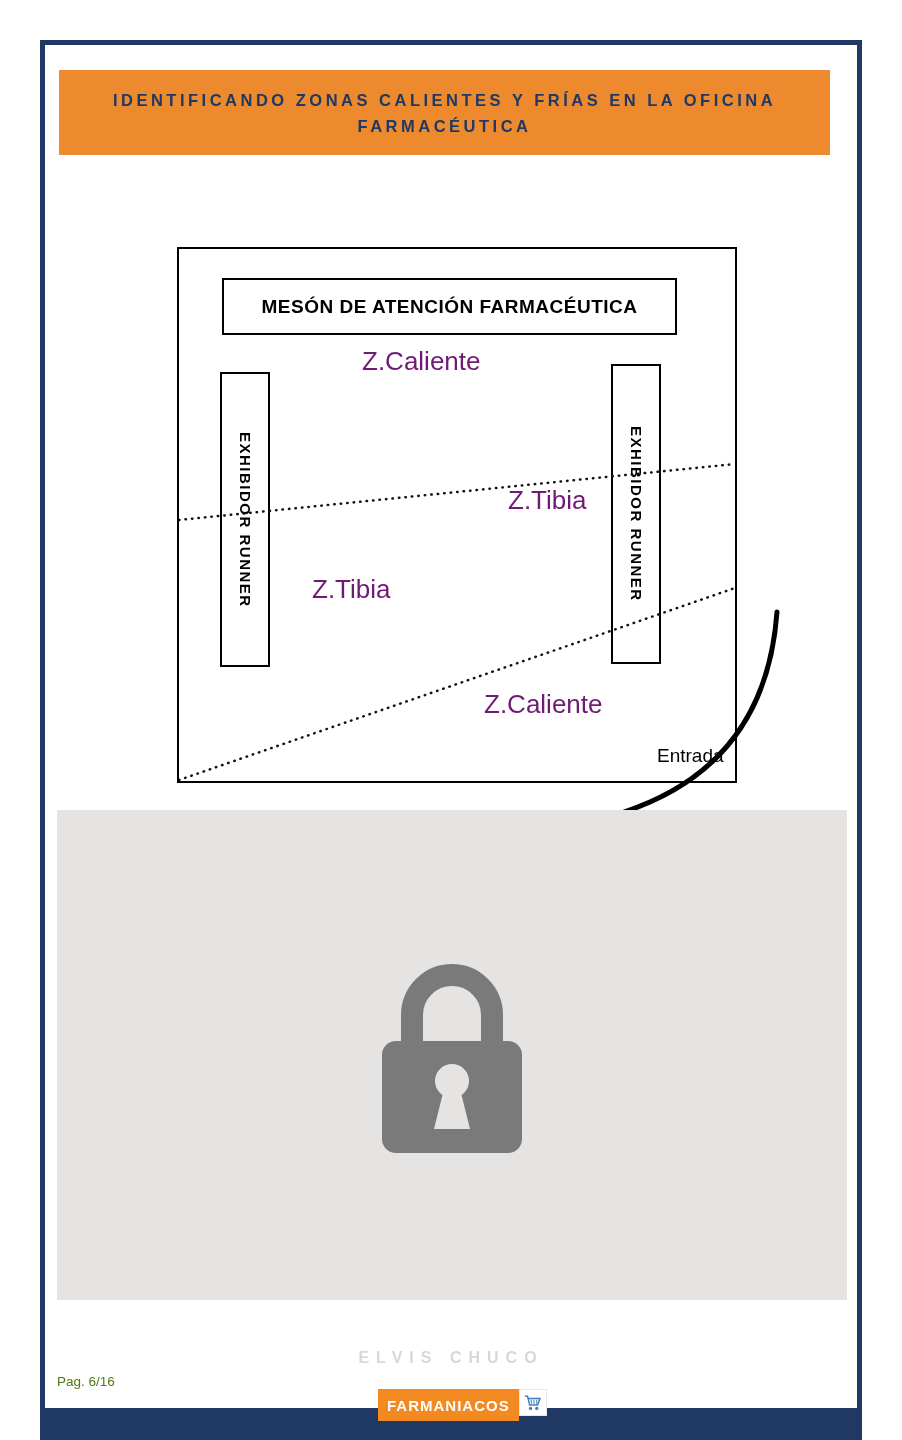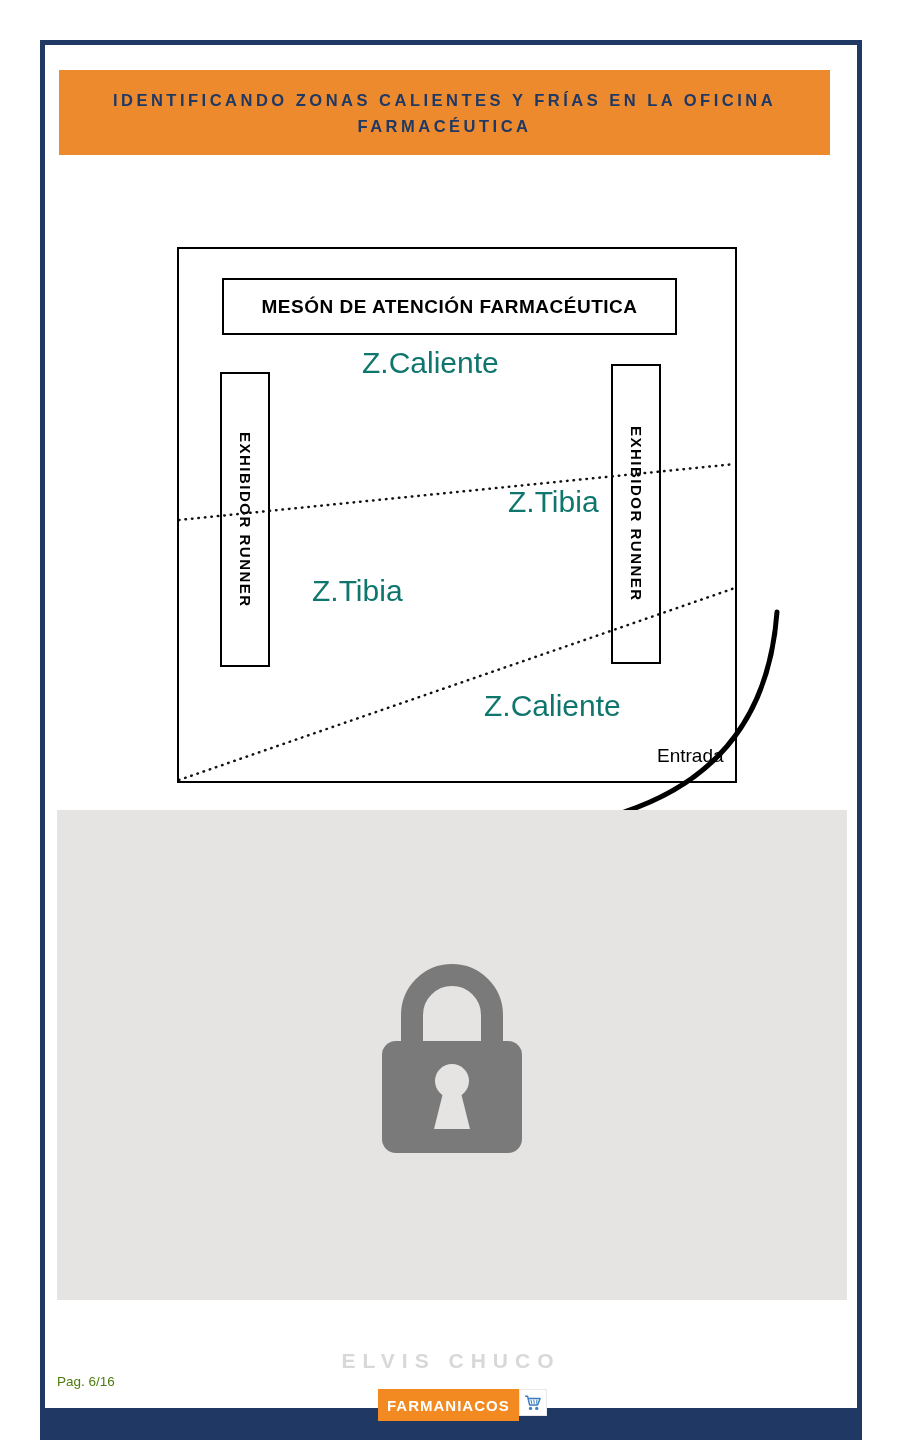--- a/index.html
+++ b/index.html
@@ -79,22 +79,22 @@
   .exhibitor span {
     writing-mode: vertical-rl;
     font-weight: bold;
     font-size: 15px;
     letter-spacing: 1.5px;
     color: #000000;
     white-space: nowrap;
   }
   .zone-label {
     position: absolute;
-    color: #0f766e;
-    font-size: 30px;
+    color: #701a75;
+    font-size: 26px;
     white-space: nowrap;
   }
   .zone-hot-top    { left: 183px; top: 97px; }
   .zone-warm-right { left: 329px; top: 236px; }
   .zone-warm-left  { left: 133px; top: 325px; }
   .zone-hot-bottom { left: 305px; top: 440px; }
   .entrance-label {
     position: absolute;
     left: 478px; top: 496px;
     color: #000000;
@@ -125,21 +125,21 @@
     justify-content: center;
   }
 
   
   .author {
     position: absolute;
     left: 0; right: 0; top: 1349px;
     text-align: center;
     color: #D8D8D8;
     font-weight: bold;
-    font-size: 21px;
+    font-size: 16px;
     letter-spacing: 7px;
   }
   .page-number {
     position: absolute;
     left: 57px; top: 1374px;
     color: #4d7c0f;
     font-size: 13.5px;
   }
   .brand {
     position: absolute;

